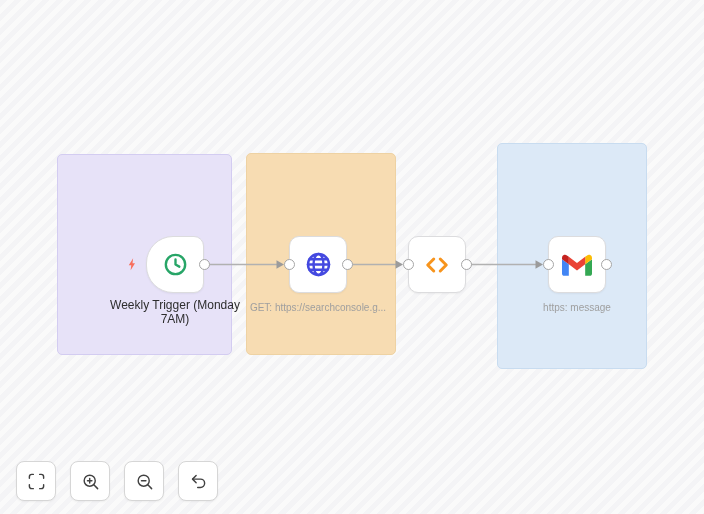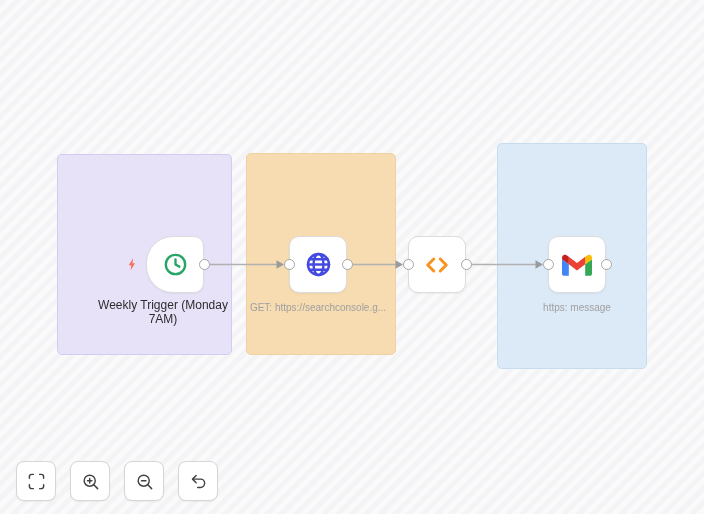--- a/index.html
+++ b/index.html
@@ -73,21 +73,21 @@
     <path d="M13 2 6 13h4l-1 8 7-11h-4l1-8z" fill="#f86f5d"></path>
   </svg>
 
   <div class="card card-trigger" style="left:146px">
     <svg width="27" height="27" viewBox="0 0 24 24" fill="none" stroke-linecap="round" stroke-linejoin="round">
       <circle cx="12" cy="12" r="8.6" stroke-width="2.1" stroke="#27a567"></circle>
       <path d="M12 7.6 V12 L15.4 13.9" stroke-width="2.1" stroke="#27a567"></path>
     </svg>
   </div>
   <div class="port" style="left:198.5px"></div>
-  <div class="nlabel" style="left:88px">Weekly Trigger (Monday 7AM)</div>
+  <div class="nlabel" style="left:100px">Weekly Trigger (Monday 7AM)</div>
 
   <div class="card" style="left:289px">
     <svg width="29" height="29" viewBox="0 0 24 24" fill="none" stroke-linecap="round">
       <g stroke-width="2" stroke="#4449e0">
         <circle cx="12" cy="12" r="8.7"></circle>
         <ellipse cx="12" cy="12" rx="4.1" ry="8.7"></ellipse>
         <line x1="3.3" y1="12" x2="20.7" y2="12"></line>
         <line x1="4.6" y1="7.7" x2="19.4" y2="7.7"></line>
         <line x1="4.6" y1="16.3" x2="19.4" y2="16.3"></line>
       </g>

